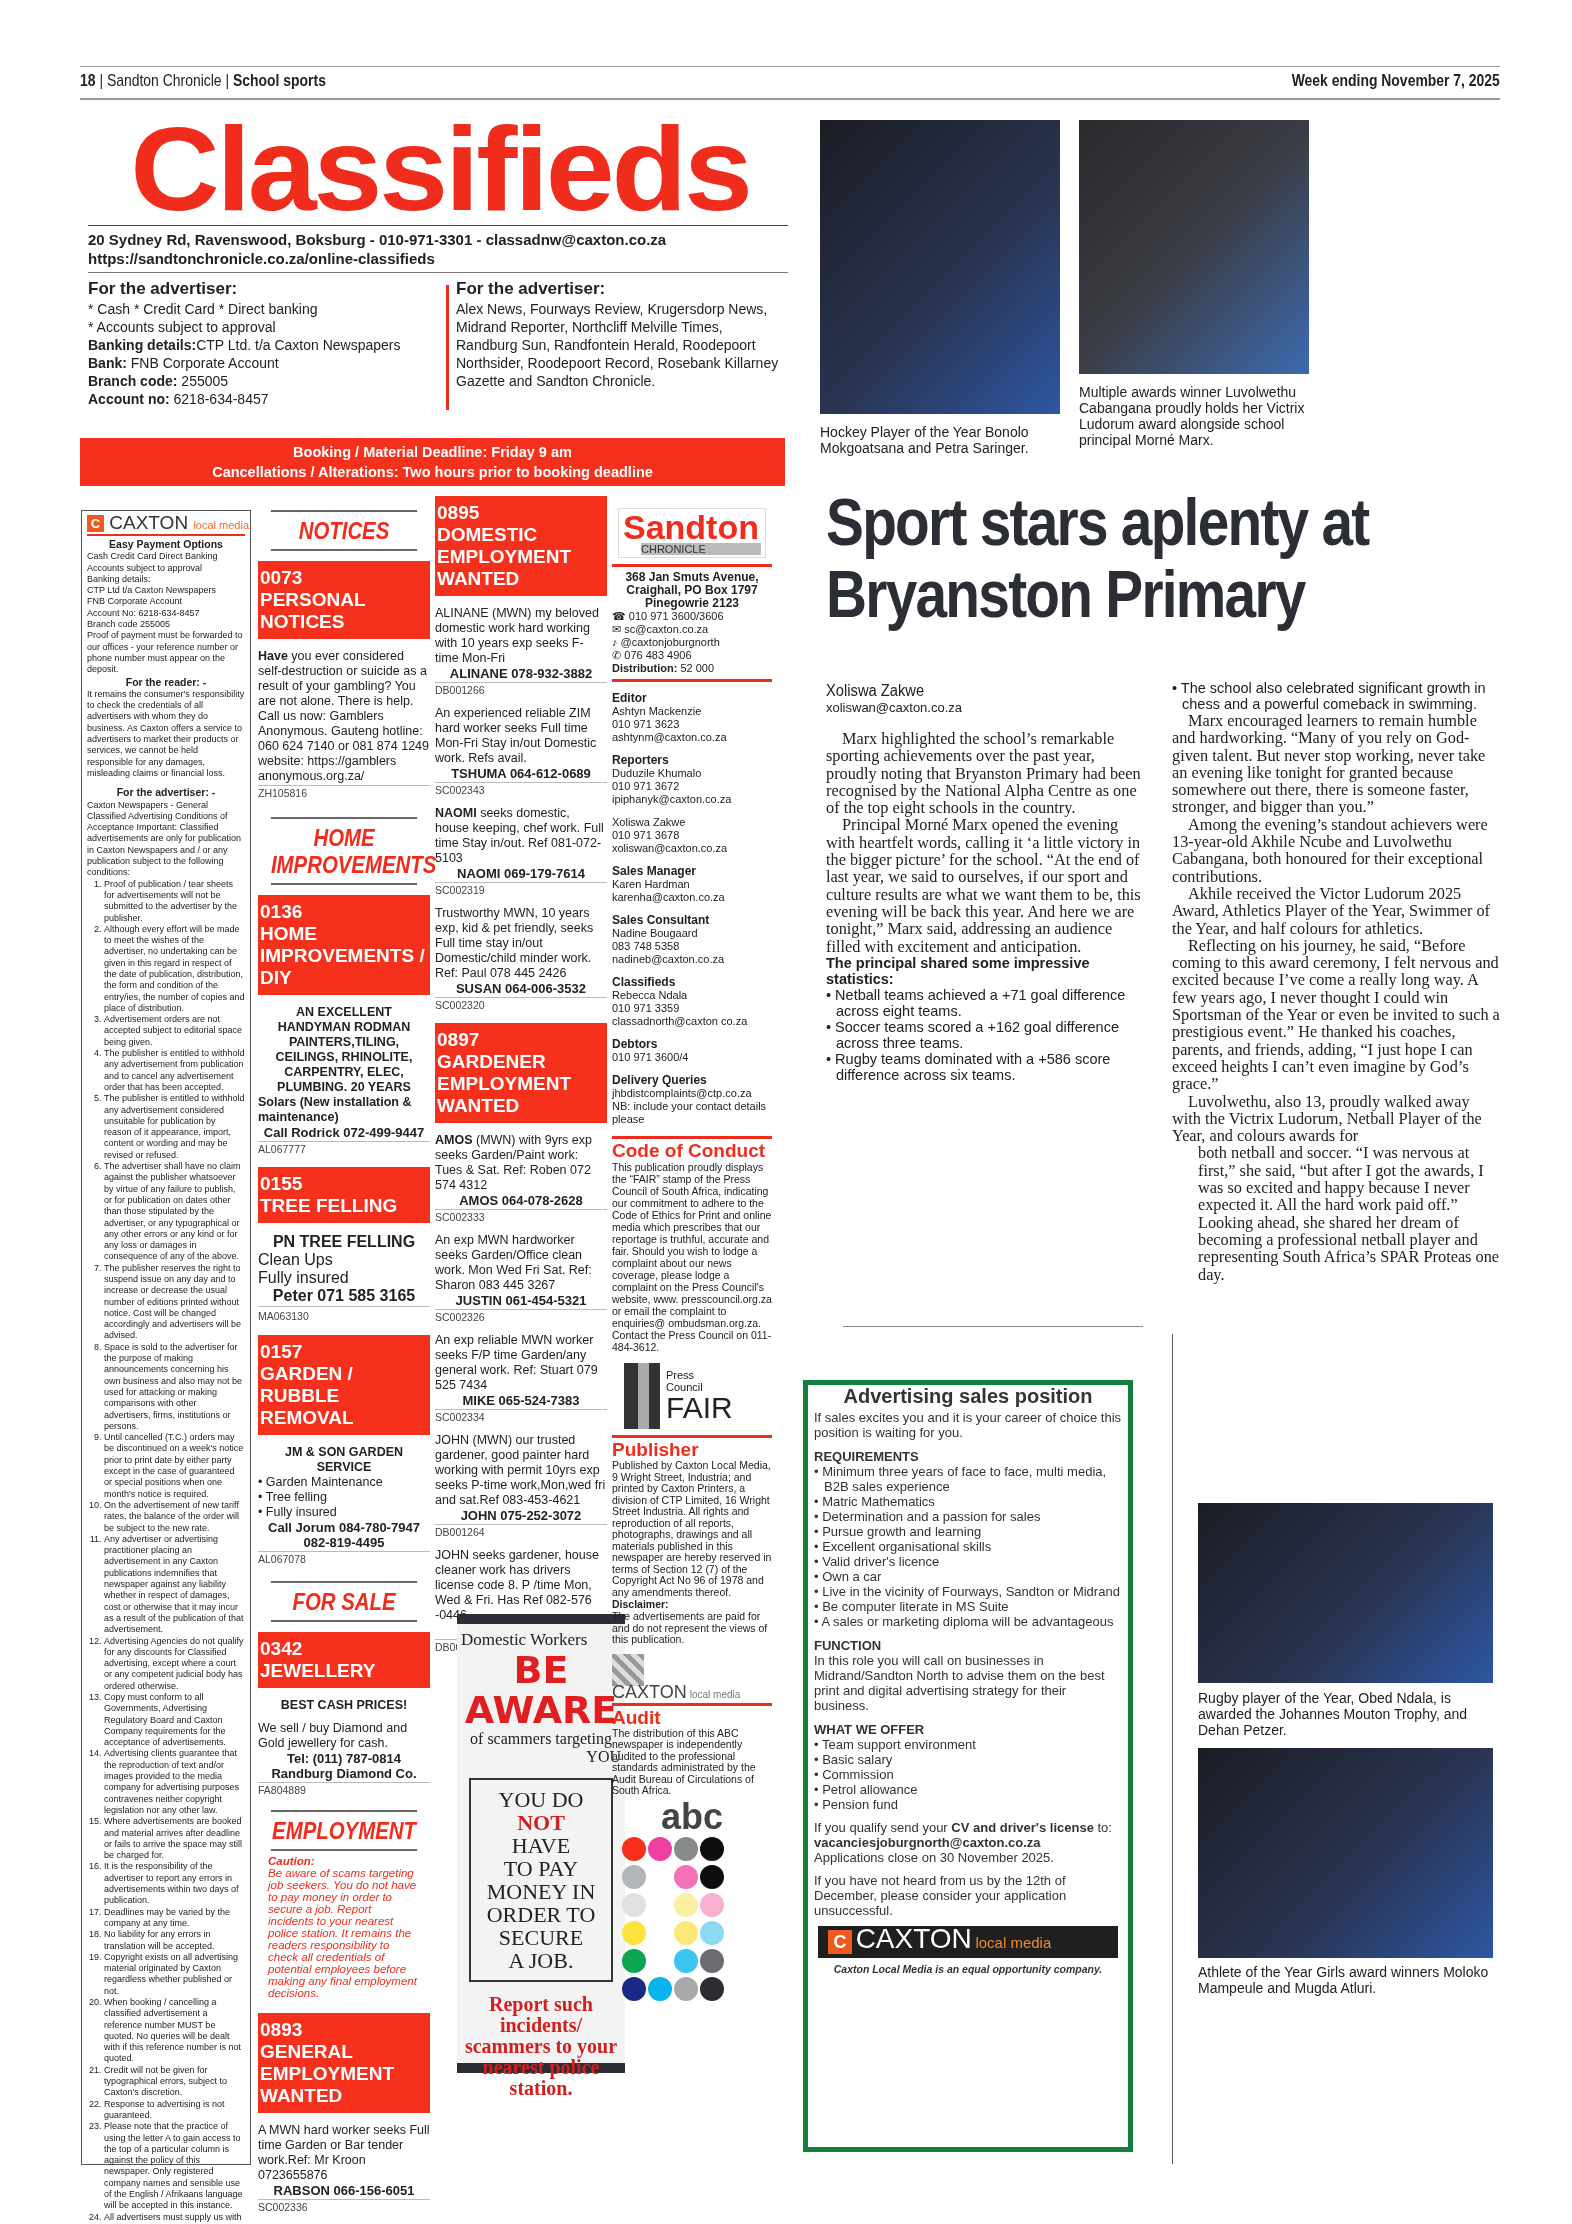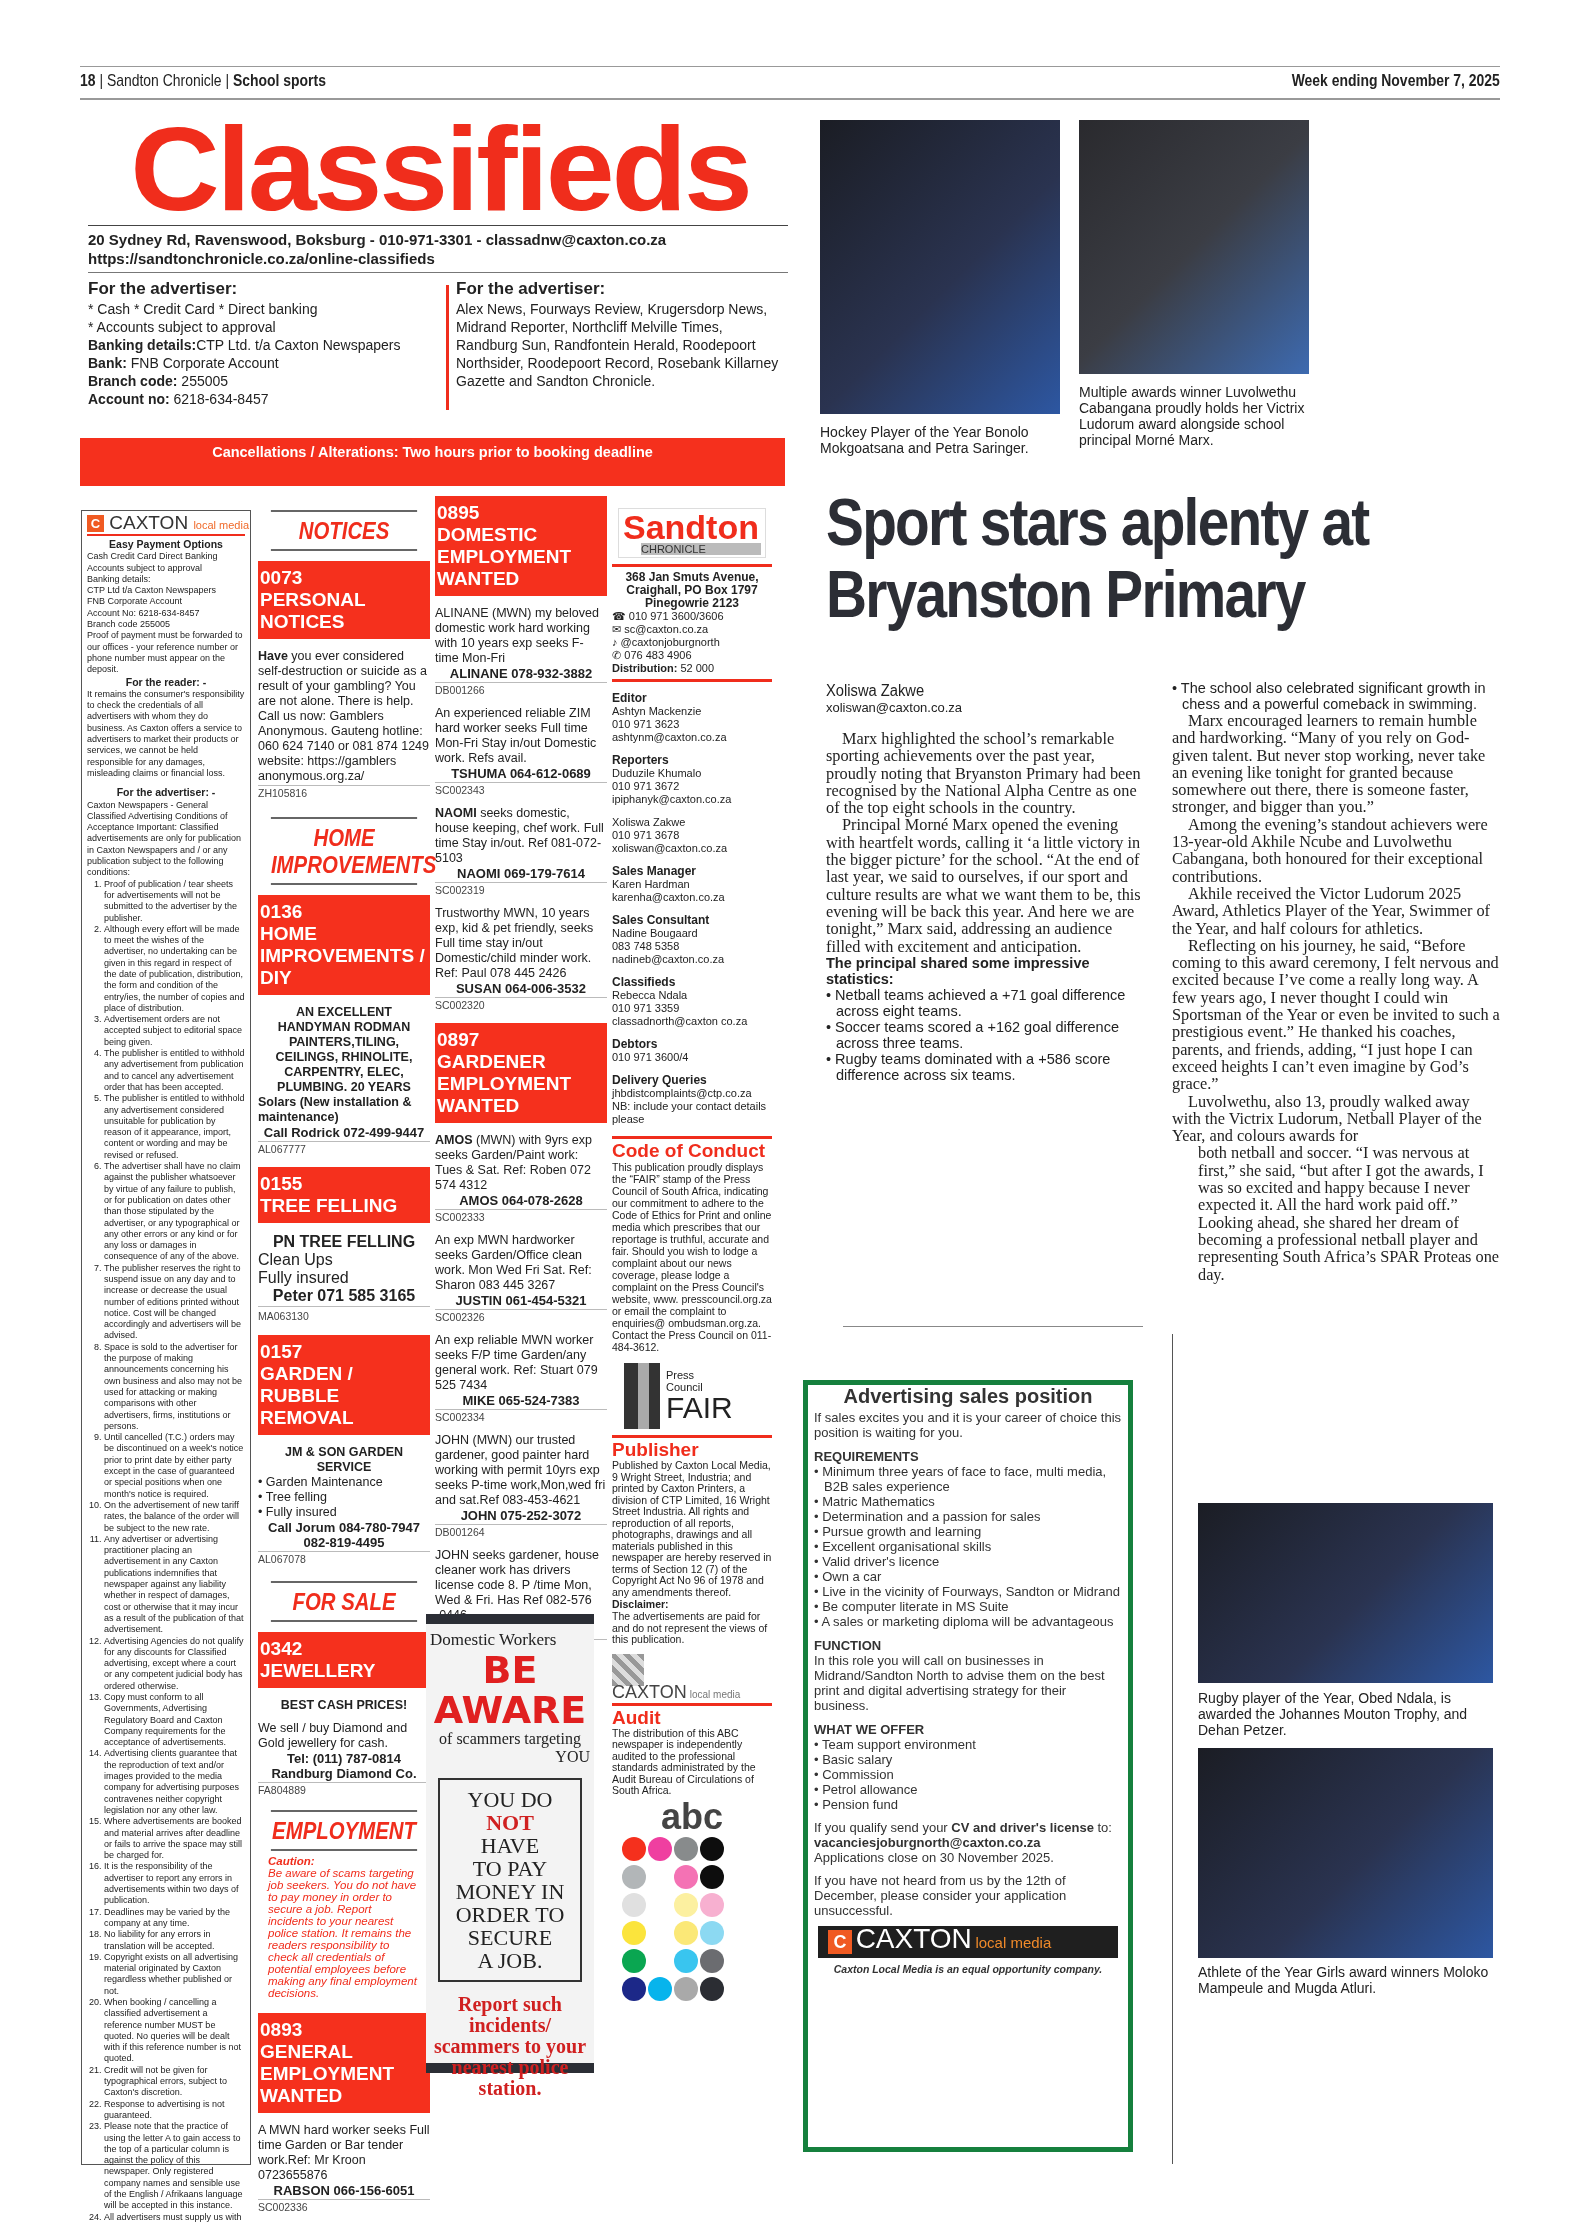--- a/index.html
+++ b/index.html
@@ -35,21 +35,21 @@
 .story p.noind{text-indent:0}
 .story .sans{font-family:"Liberation Sans",sans-serif;font-size:14.5px;line-height:16px}
 .photo{background:linear-gradient(135deg,#1b1d24,#2a3350 55%,#2d57a2);}
 .cap{font-size:14px;line-height:16px;color:#222}
 .job{left:803px;top:1380px;width:330px;height:772px;border:5px solid #15803d;padding:4px 6px;font-size:13px;line-height:15px;color:#333}
 .job h3{font-size:20px;font-weight:bold;text-align:center;margin-bottom:6px}
 .job ul{list-style:none}
 .job li:before{content:"• "}
 .job li{padding-left:10px;text-indent:-10px}
 .job .h{font-weight:bold;margin-top:9px}
-.beaware{left:426px;top:1614px;width:168px;height:459px;background:#f3f3f3;border-top:10px solid #2b2e35;border-bottom:10px solid #2b2e35;font-family:"Liberation Serif",serif;text-align:center}
+.beaware{left:457px;top:1614px;width:168px;height:459px;background:#f3f3f3;border-top:10px solid #2b2e35;border-bottom:10px solid #2b2e35;font-family:"Liberation Serif",serif;text-align:center}
 .dots{display:grid;grid-template-columns:repeat(4,24px);gap:4px 2px}
 .dot{width:24px;height:24px;border-radius:50%}
 </style>
 </head>
 <body>
 
 <div class="abs topbar">
   <div class="l"><b>18</b> | <span>Sandton Chronicle</span> | <b>School sports</b></div>
   <div class="r">Week ending November 7, 2025</div>
 </div>
@@ -67,20 +67,21 @@
   <div><b>Bank:</b> <span>FNB Corporate Account</span></div>
   <div><b>Branch code:</b> <span>255005</span></div>
   <div><b>Account no:</b> <span>6218-634-8457</span></div>
 </div>
 <div class="abs" style="left:446px;top:285px;width:3px;height:125px;background:#f02d1c"></div>
 <div class="abs adv" style="left:456px;width:330px">
   <h4>For the advertiser:</h4>
   <div>Alex News, Fourways Review, Krugersdorp News, Midrand Reporter, Northcliff Melville Times, Randburg Sun, Randfontein Herald, Roodepoort Northsider, Roodepoort Record, Rosebank Killarney Gazette and Sandton Chronicle.</div>
 </div>
 <div class="abs deadline redbg">
+  <div>Booking / Material Deadline: Friday 9 am</div>
   <div>Cancellations / Alterations: Two hours prior to booking deadline</div>
 </div>
 
 <div class="abs caxbox">
   <div class="caxlogo"><span class="c">C</span> <span>CAXTON</span> <span class="lm">local media</span></div>
   <h5>Easy Payment Options</h5>
   <div id="paylines">
       <div>Cash Credit Card Direct Banking</div>
       <div>Accounts subject to approval</div>
       <div>Banking details:</div>

